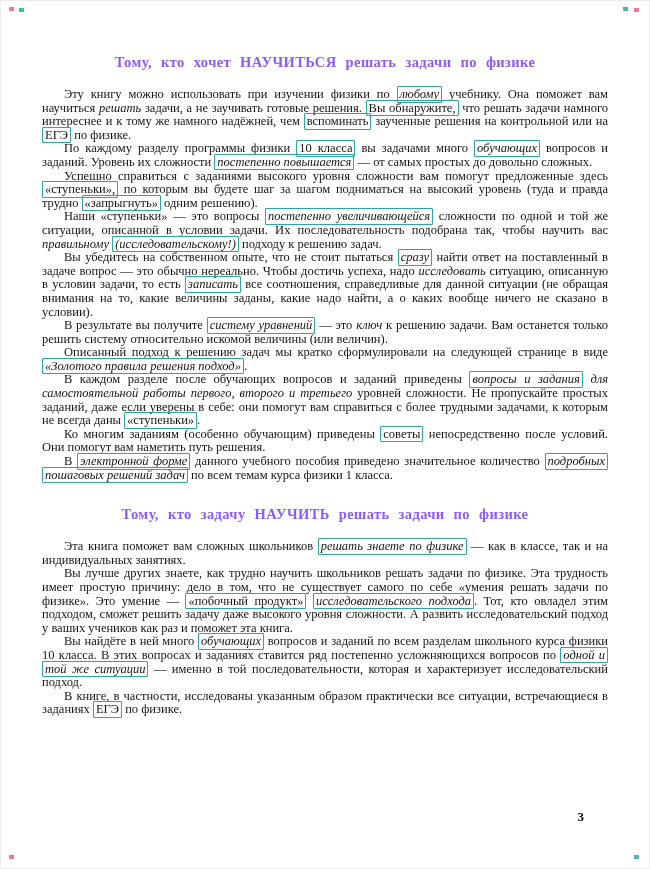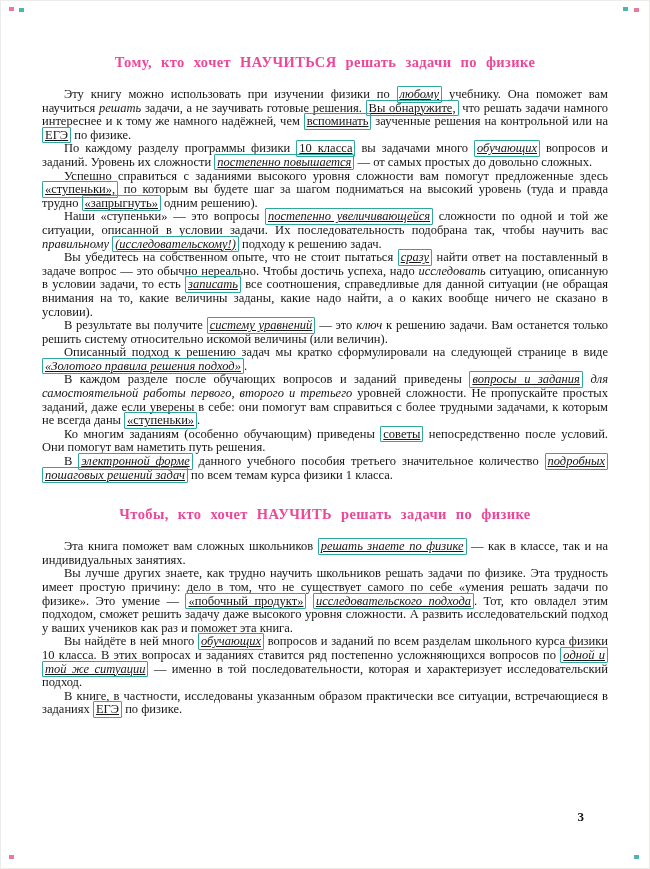--- a/index.html
+++ b/index.html
@@ -21,38 +21,37 @@
     right: 42px;
     top: 54px;
   }
   .heading {
     font-family: "Liberation Serif", serif;
     font-size: 14.5px;
     font-weight: bold;
     text-align: center;
     letter-spacing: 0.4px;
     word-spacing: 5px;
-    color: #ec4899;
+    color: #8b5cf6;
     margin: 0 0 17px 0;
   }
   .heading.second { margin-top: 24px; }
   .para {
     font-size: 12.5px;
     line-height: 13.6px;
     text-align: justify;
     text-indent: 22px;
     color: #161616;
   }
   .em { font-style: italic; }
   .boxed {
     border: 1.5px solid var(--box-color, #2ea89e);
     border-radius: 1px;
     padding: 0 2px 0.5px 2px;
     box-decoration-break: clone;
-    text-decoration: underline;
     -webkit-box-decoration-break: clone;
   }
   .page-number {
     position: absolute;
     right: 66px;
     bottom: 44px;
     font-size: 13px;
     font-weight: bold;
     color: #111;
   }
@@ -82,22 +81,22 @@
         <h2 class="heading">Тому, кто хочет НАУЧИТЬСЯ решать задачи по физике</h2>
         <p class="para"><span>Эту книгу можно использовать при изучении физики по </span><span class="em boxed">любому</span><span> учебнику. Она поможет вам научиться </span><span class="em">решать</span><span> задачи, а не заучивать готовые решения. </span><span class="boxed">Вы обнаружите,</span><span> что решать задачи намного интереснее и к тому же намного надёжней, чем </span><span class="boxed">вспоминать</span><span> заученные решения на контрольной или на </span><span class="boxed">ЕГЭ</span><span> по физике.</span></p>
         <p class="para"><span>По каждому разделу программы физики </span><span class="boxed">10 класса</span><span> вы задачами много </span><span class="em boxed">обучающих</span><span> вопросов и заданий. Уровень их сложности </span><span class="em boxed">постепенно повышается</span><span> — от самых простых до довольно сложных.</span></p>
         <p class="para"><span>Успешно справиться с заданиями высокого уровня сложности вам помогут предложенные здесь </span><span class="boxed">«ступеньки»,</span><span> по которым вы будете шаг за шагом подниматься на высокий уровень (туда и правда трудно </span><span class="boxed">«запрыгнуть»</span><span> одним решению).</span></p>
         <p class="para"><span>Наши «ступеньки» — это вопросы </span><span class="em boxed">постепенно увеличивающейся</span><span> сложности по одной и той же ситуации, описанной в условии задачи. Их последовательность подобрана так, чтобы научить вас </span><span class="em">правильному</span><span> </span><span class="em boxed">(исследовательскому!)</span><span> подходу к решению задач.</span></p>
         <p class="para"><span>Вы убедитесь на собственном опыте, что не стоит пытаться </span><span class="em boxed">сразу</span><span> найти ответ на поставленный в задаче вопрос — это обычно нереально. Чтобы достичь успеха, надо </span><span class="em">исследовать</span><span> ситуацию, описанную в условии задачи, то есть </span><span class="em boxed">записать</span><span> все соотношения, справедливые для данной ситуации (не обращая внимания на то, какие величины заданы, какие надо найти, а о каких вообще ничего не сказано в условии).</span></p>
         <p class="para"><span>В результате вы получите </span><span class="em boxed">систему уравнений</span><span> — это </span><span class="em">ключ</span><span> к решению задачи. Вам останется только решить систему относительно искомой величины (или величин).</span></p>
         <p class="para"><span>Описанный подход к решению задач мы кратко сформулировали на следующей странице в виде </span><span class="em boxed">«Золотого правила решения подход»</span><span>.</span></p>
         <p class="para"><span>В каждом разделе после обучающих вопросов и заданий приведены </span><span class="em boxed">вопросы и задания</span><span> </span><span class="em">для самостоятельной работы первого, второго и третьего</span><span> уровней сложности. Не пропускайте простых заданий, даже если уверены в себе: они помогут вам справиться с более трудными задачами, к которым не всегда даны </span><span class="boxed">«ступеньки»</span><span>.</span></p>
         <p class="para"><span>Ко многим заданиям (особенно обучающим) приведены </span><span class="boxed">советы</span><span> непосредственно после условий. Они помогут вам наметить путь решения.</span></p>
-        <p class="para"><span>В </span><span class="em boxed">электронной форме</span><span> данного учебного пособия третьего значительное количество </span><span class="em boxed">подробных пошаговых решений задач</span><span> по всем темам курса физики 1 класса.</span></p>
-        <h2 class="heading second">Чтобы, кто хочет НАУЧИТЬ решать задачи по физике</h2>
+        <p class="para"><span>В </span><span class="em boxed">электронной форме</span><span> данного учебного пособия приведено значительное количество </span><span class="em boxed">подробных пошаговых решений задач</span><span> по всем темам курса физики 1 класса.</span></p>
+        <h2 class="heading second">Тому, кто задачу НАУЧИТЬ решать задачи по физике</h2>
         <p class="para"><span>Эта книга поможет вам сложных школьников </span><span class="em boxed">решать знаете по физике</span><span> — как в классе, так и на индивидуальных занятиях.</span></p>
         <p class="para"><span>Вы лучше других знаете, как трудно научить школьников решать задачи по физике. Эта трудность имеет простую причину: дело в том, что не существует самого по себе «умения решать задачи по физике». Это умение — </span><span class="boxed">«побочный продукт»</span><span> </span><span class="em boxed">исследовательского подхода</span><span>. Тот, кто овладел этим подходом, сможет решить задачу даже высокого уровня сложности. А развить исследовательский подход у ваших учеников как раз и поможет эта книга.</span></p>
         <p class="para"><span>Вы найдёте в ней много </span><span class="em boxed">обучающих</span><span> вопросов и заданий по всем разделам школьного курса физики 10 класса. В этих вопросах и заданиях ставится ряд постепенно усложняющихся вопросов по </span><span class="em boxed">одной и той же ситуации</span><span> — именно в той последовательности, которая и характеризует исследовательский подход.</span></p>
         <p class="para"><span>В книге, в частности, исследованы указанным образом практически все ситуации, встречающиеся в заданиях </span><span class="boxed">ЕГЭ</span><span> по физике.</span></p>
       </div>
   </div>
 
   <div class="page-number">3</div>
 </div>
 

